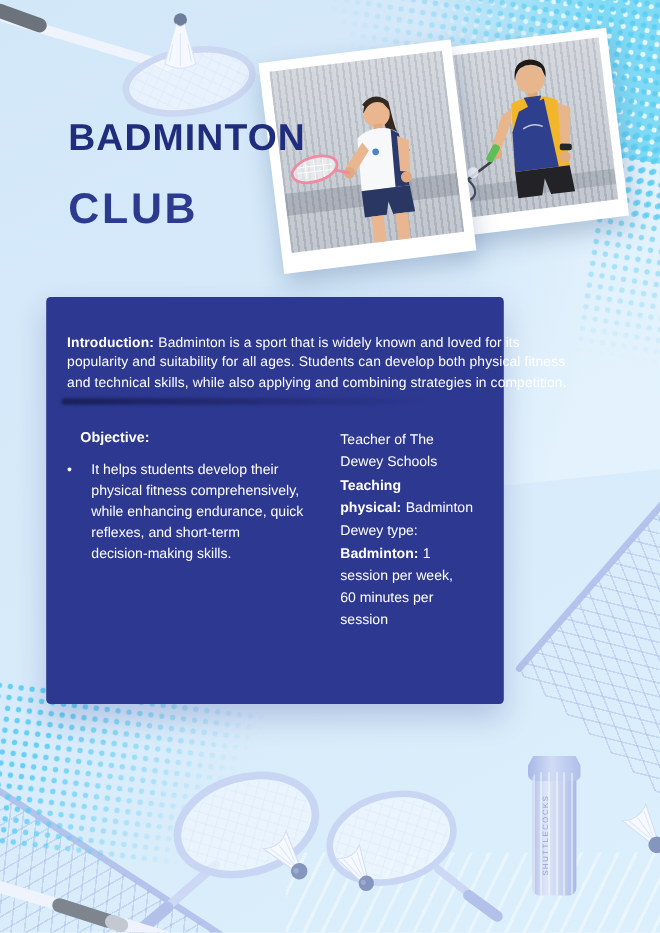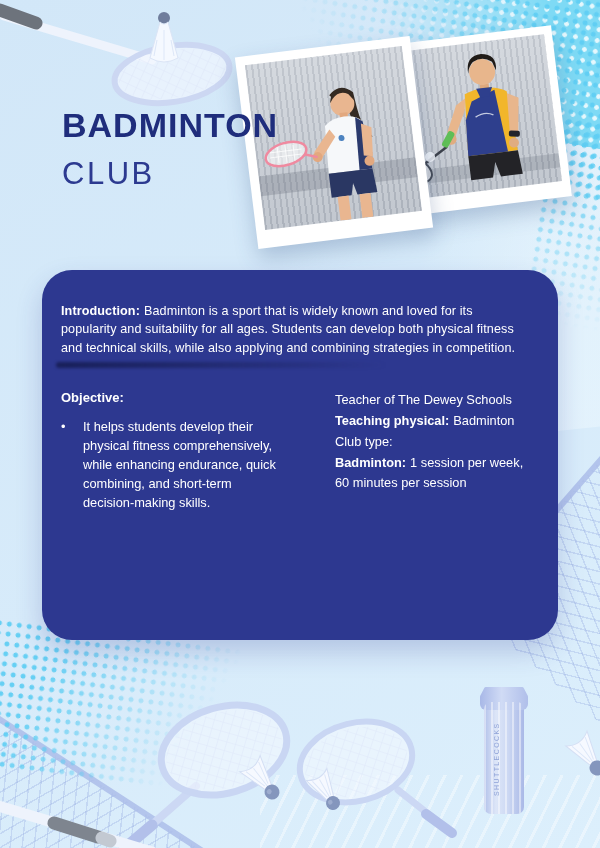--- a/index.html
+++ b/index.html
@@ -56,50 +56,50 @@
   }
   .net-left{left:-30px;top:700px;width:330px;height:250px;transform:rotate(33deg);transform-origin:0 0;}
   .net-right{left:470px;top:610px;width:310px;height:300px;transform:rotate(-49deg);transform-origin:0 0;}
   .stripes{
     position:absolute;left:260px;top:775px;width:360px;height:80px;
     background:repeating-linear-gradient(116deg,rgba(255,255,255,.4) 0 3px,rgba(255,255,255,0) 3px 15px);
   }
   
   .title{position:absolute;left:62px;top:106px;z-index:5;}
   .title .l1{font-size:34px;font-weight:700;letter-spacing:1px;color:#1f2d7c;}
-  .title .l2{font-size:31px;font-weight:400;letter-spacing:2.5px;color:#2c3a90;margin-top:11px;}
+  .title .l2{font-size:39px;font-weight:700;letter-spacing:2.5px;color:#2c3a90;margin-top:24px;}
   
   .polaroid{position:absolute;background:#fff;box-shadow:0 10px 22px rgba(50,80,130,.28);}
   .p1{left:246px;top:46px;padding:9px 9px 18px;transform:rotate(-7deg);z-index:4;}
   .p2{left:408px;top:34px;padding:8px 8px 16px;transform:rotate(-7deg);z-index:3;}
   .ph{
     position:relative;overflow:hidden;
     background:repeating-linear-gradient(90deg,#b4bac3 0 2px,#ccd1d8 2px 6px);
   }
   .ph::after{content:"";position:absolute;inset:0;background:linear-gradient(180deg,rgba(255,255,255,.18),rgba(40,50,70,.06));}
   .ph1{width:158px;height:166px;}
   .ph2{width:138px;height:148px;}
   .ph svg{position:absolute;inset:0;z-index:1;}
   
   .card{
-    position:absolute;left:42px;top:270px;width:516px;height:370px;
-    background:#2d3890;border-radius:30px;z-index:6;color:#fff;
+    position:absolute;left:42px;top:270px;width:416px;height:370px;
+    background:#2d3890;border-radius:4px;z-index:6;color:#fff;
     box-shadow:0 12px 26px rgba(45,56,144,.22);
   }
   .intro{position:absolute;left:19px;top:19px;width:480px;font-size:12.6px;line-height:18.5px;letter-spacing:.1px;white-space:pre-line;}
   .lbl{font-weight:700;margin-right:4px;}
   .divider{
     position:absolute;left:14px;top:92px;width:330px;height:6px;border-radius:3px;
     background:linear-gradient(90deg,rgba(22,29,84,.9),rgba(22,29,84,0));
     filter:blur(1.6px);
   }
   .cols{position:absolute;left:19px;top:120px;right:16px;display:flex;}
   .col-left{width:256px;}
   .col-right{flex:1;margin-left:6px;}
-  .sec-head{font-size:13px;font-weight:700;margin:0 0 12px;}
+  .sec-head{font-size:13px;font-weight:700;margin:0 12px 12px;}
   .bullet-row{display:flex;font-size:12.8px;line-height:19px;}
   .bullet-dot{width:22px;flex:none;}
   .bullet-text{white-space:pre-line;}
   .t-line{font-size:12.8px;line-height:20px;margin:0 12px 1px;}
   .t-just{white-space:pre-line;word-spacing:2.4px;margin:1px 0;}
   .pre{white-space:pre-line;}
   .col-right .sec-head{margin:0 0 7px;}
   
   .tube{
     position:absolute;left:484px;top:702px;width:40px;height:112px;z-index:2;
@@ -219,28 +219,28 @@
 and technical skills, while also applying and combining strategies in competition.</span></p>
     <div class="divider"></div>
     <div class="cols">
       <div class="col-left">
         <p class="sec-head">Objective:</p>
         <div class="bullet-row">
           <span class="bullet-dot">•</span>
           <span class="bullet-text">It helps students develop their
 physical fitness comprehensively,
 while enhancing endurance, quick
-combining, and short-term
+reflexes, and short-term
 decision-making skills.</span>
         </div>
       </div>
       <div class="col-right">
         <p class="t-line">Teacher of The Dewey Schools</p>
         <p class="t-line"><span class="lbl">Teaching physical:</span><span>Badminton</span></p>
-        <p class="t-line">Club type:</p>
+        <p class="t-line">Dewey type:</p>
         <p class="t-line"><span class="lbl">Badminton:</span><span class="pre">1 session per week,
 60 minutes per session</span></p>
       </div>
     </div>
   </div>
 
   <svg class="decor-svg" style="left:0;top:640px;z-index:2;" width="600" height="208" viewBox="0 0 600 208">
     <defs>
       <pattern id="meshB" width="9" height="9" patternTransform="rotate(32)" patternUnits="userSpaceOnUse">
         <path d="M0 0H9M0 0V9" stroke="#dfe8f9" stroke-width="1.1" fill="none"></path>

